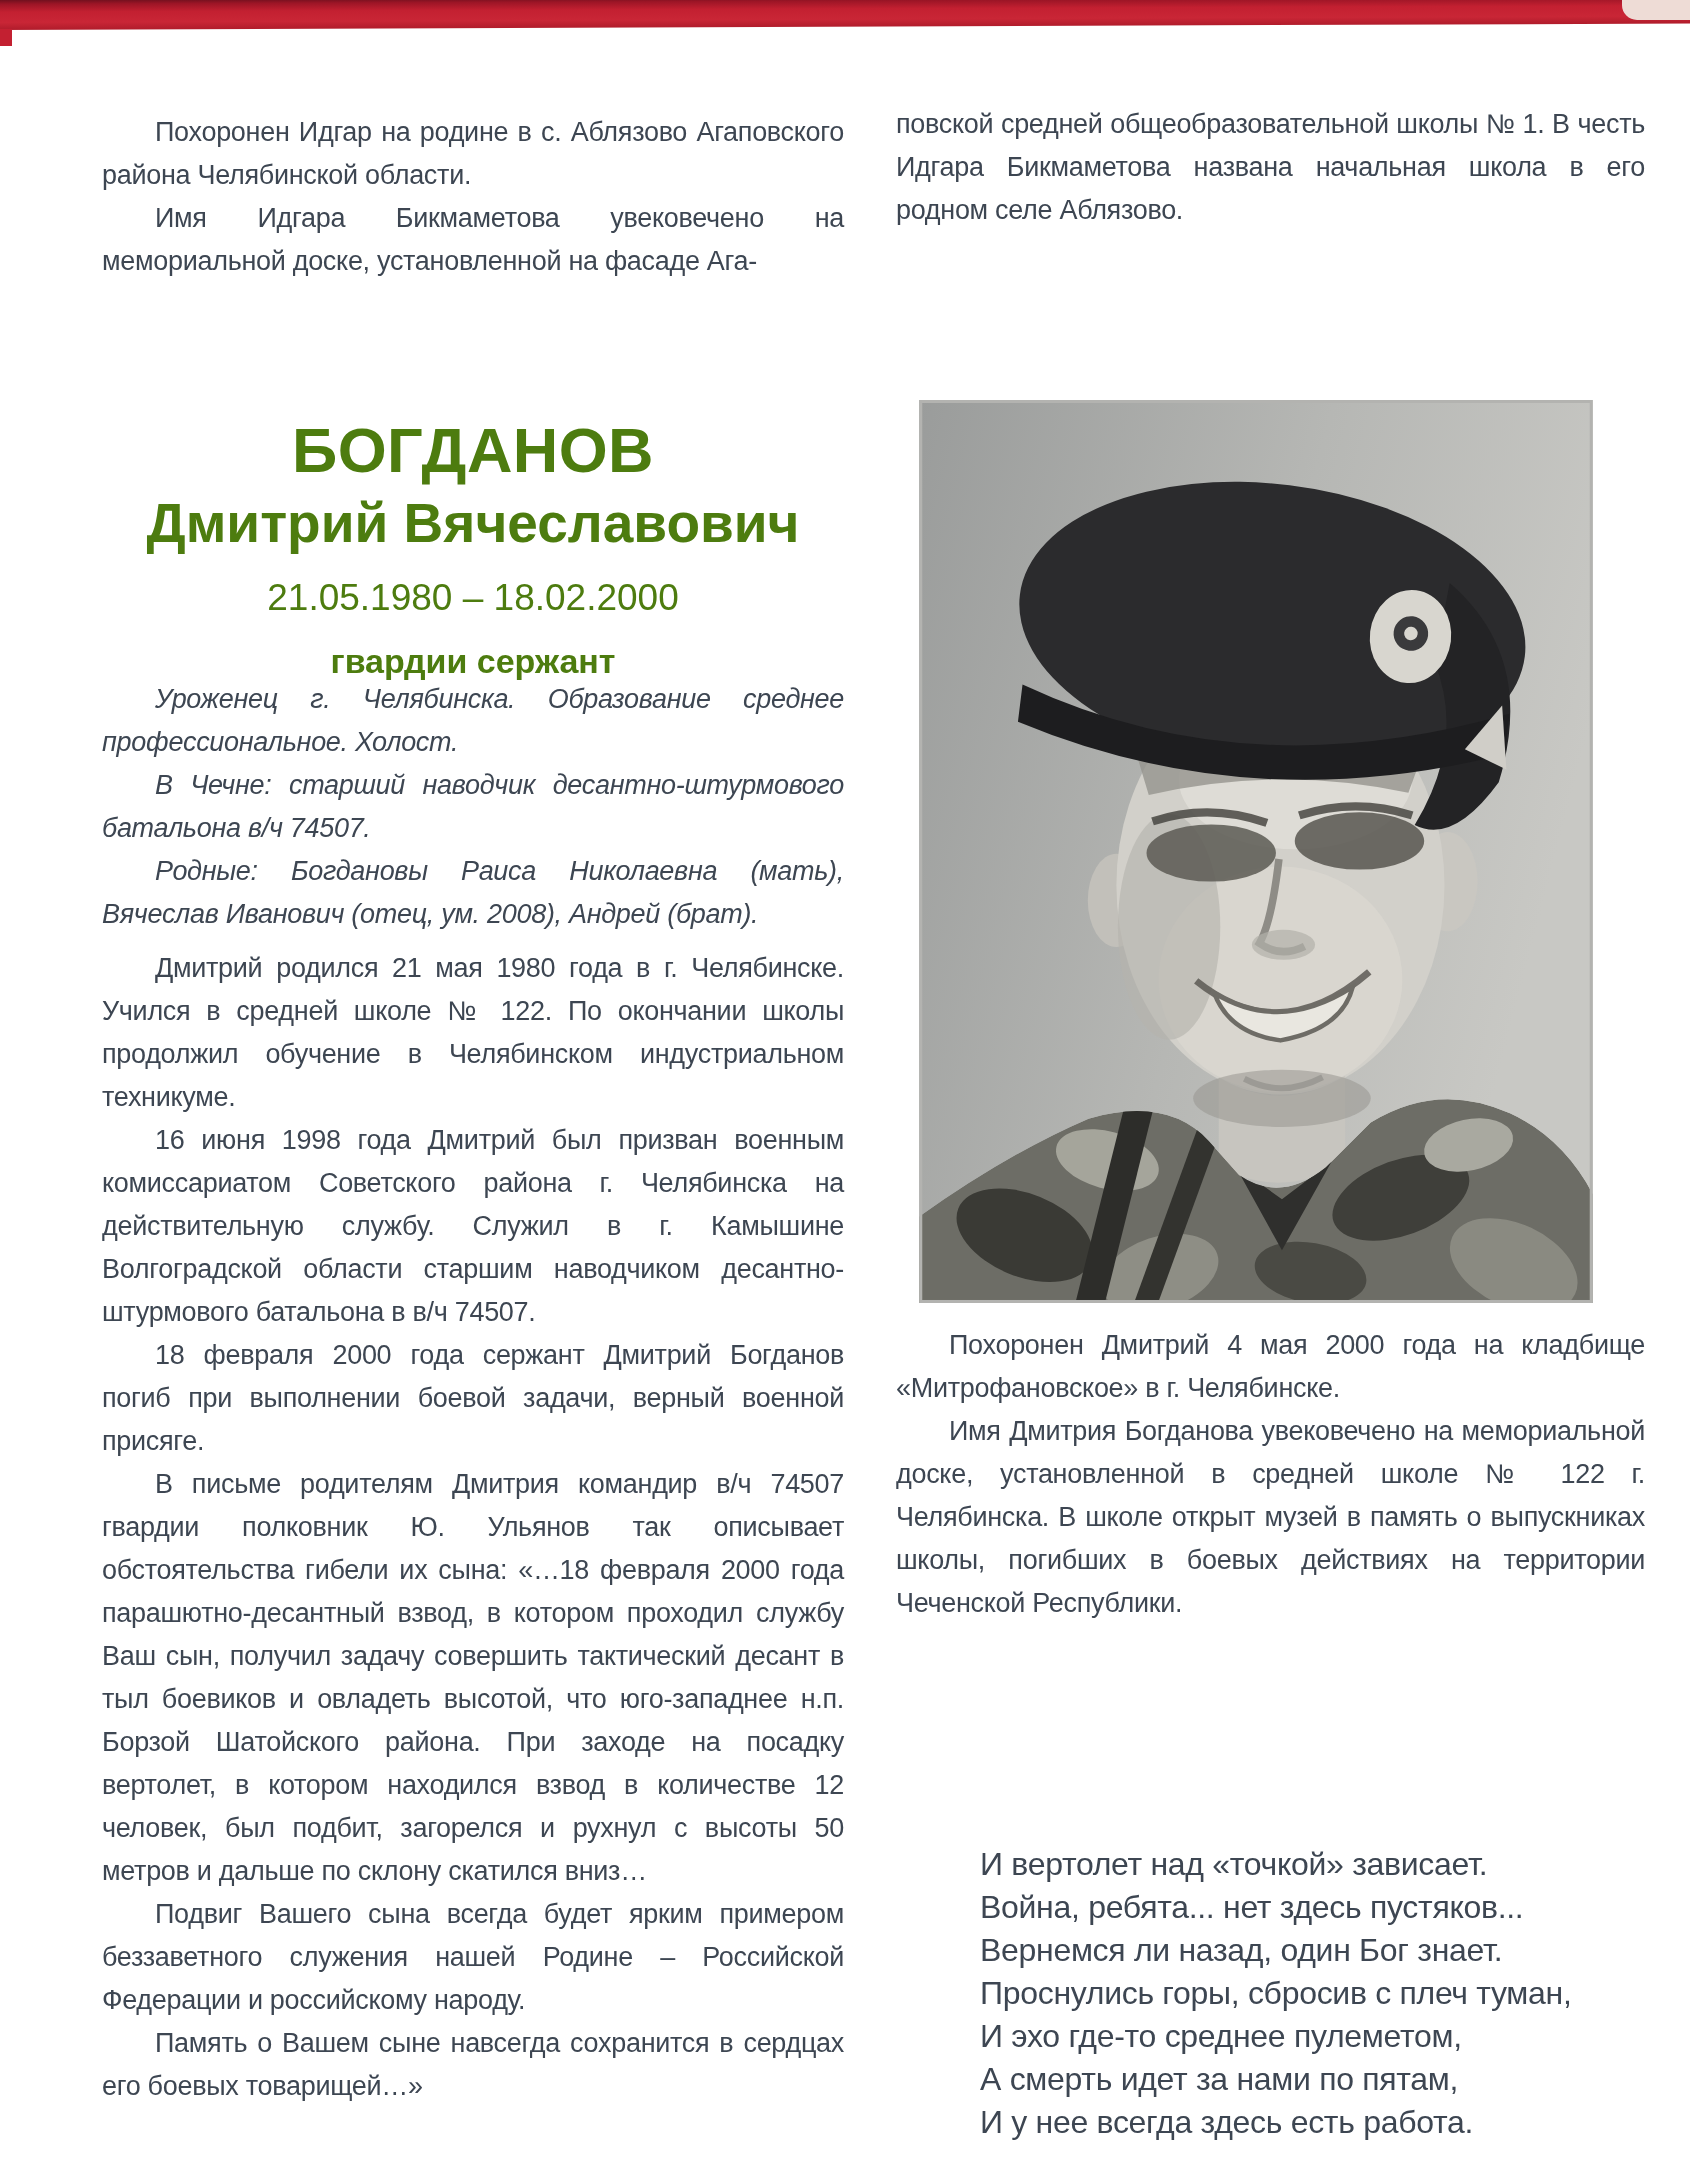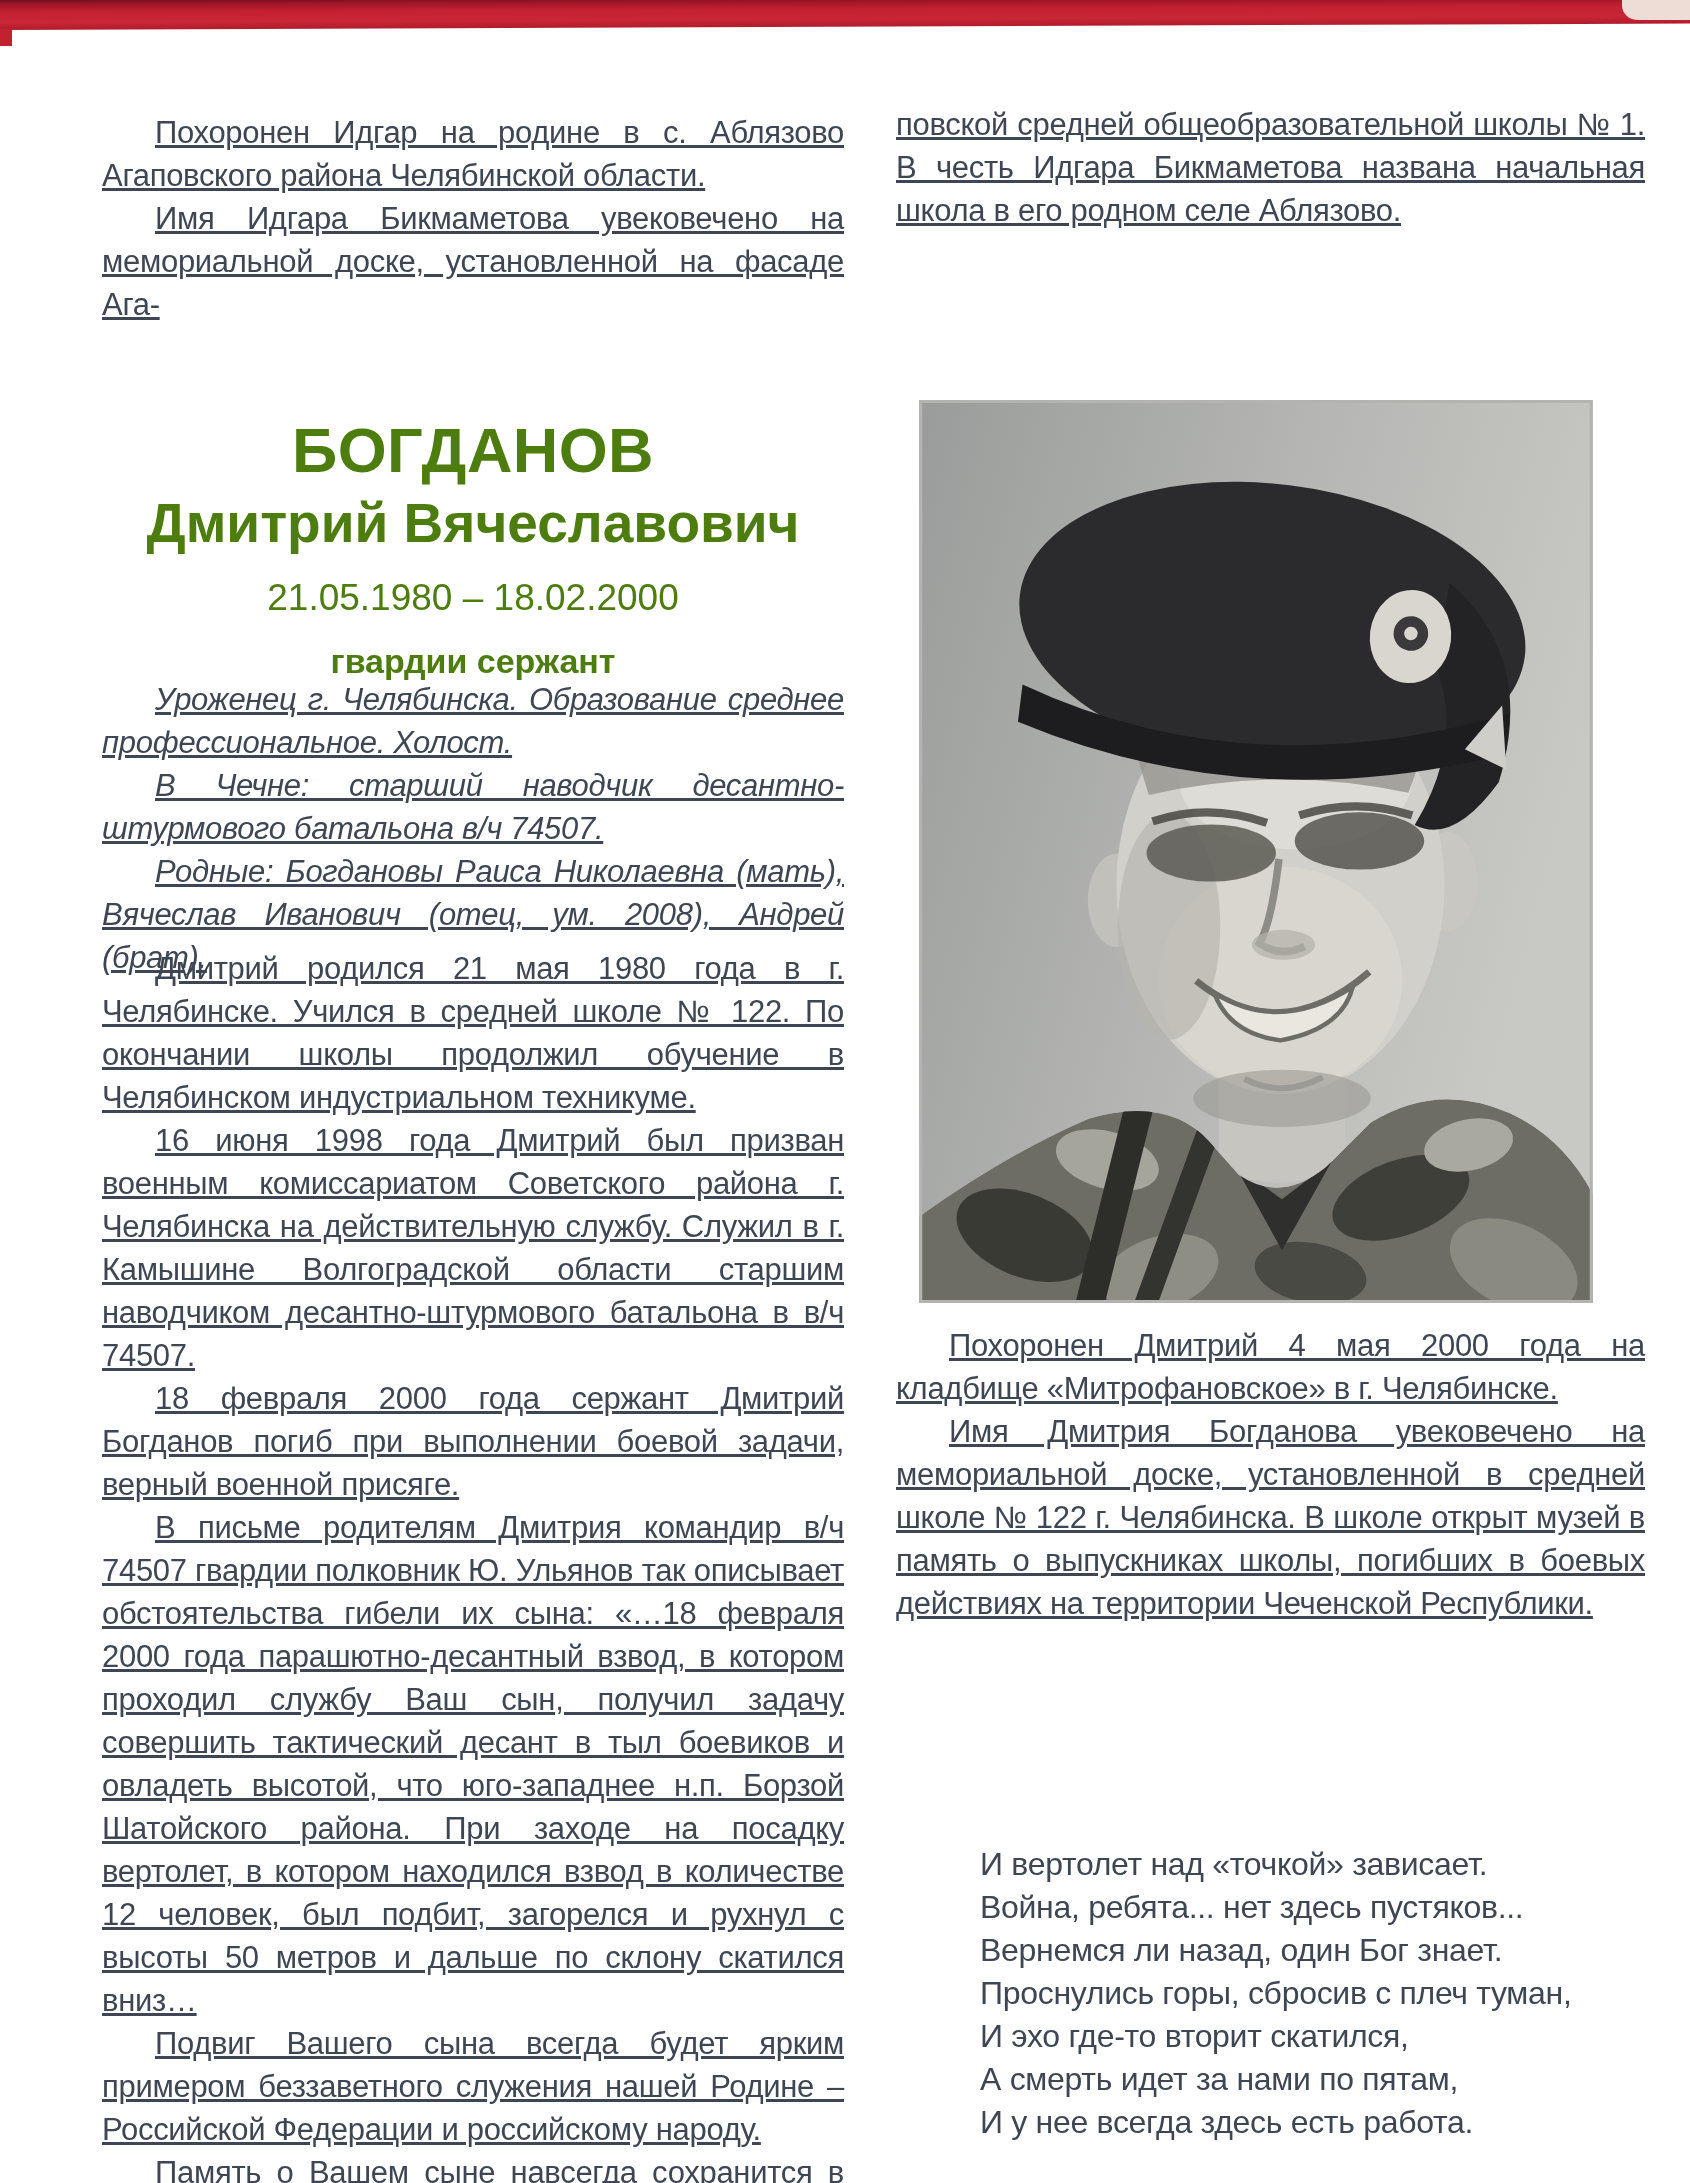--- a/index.html
+++ b/index.html
@@ -13,21 +13,21 @@
   }
   
   .red-band {
     position:absolute; top:0; left:0; width:1701px; height:30px;
     background:linear-gradient(180deg,#70101e 0%, #9c1526 14%, #c32031 40%, #c92636 75%, #b01c2b 100%);
     transform:skewY(-0.22deg); transform-origin:left top;
   }
   .red-tab { position:absolute; top:29px; left:0; width:12px; height:16.6px; background:#c32031; }
   .corner-spot { position:absolute; top:0; right:0; width:69px; height:19.6px; background:#eedcd6; border-bottom-left-radius:15px; }
 
-  .p { margin:0; font-size:31px; line-height:43px; letter-spacing:-0.3px; text-align:justify;text-decoration:underline; }
+  .p { margin:0; font-size:27px; line-height:43px; letter-spacing:-0.3px; text-align:justify; }
   .indent { text-indent:53px; }
   .blk { position:absolute; }
 
   #top-left  { left:102px;  top:111px;  width:742px; }
   #top-right { left:896px; top:103px;  width:749px; }
 
   #heading { left:102px; top:416px; width:742px; text-align:center; color:#4d7c0f; }
   .surname { font-size:63px; line-height:68px; font-weight:bold; letter-spacing:0.4px; }
   .fullname { font-size:55px; line-height:60px; font-weight:bold; margin-top:9px; }
   .dates { font-size:37px; line-height:41px; font-weight:normal; margin-top:24px; }
@@ -157,19 +157,19 @@
   <section class="blk" id="right-body">
     <p class="p indent">Похоронен Дмитрий 4 мая 2000 года на кладбище «Митрофановское» в г. Челябинске.</p>
     <p class="p indent">Имя Дмитрия Богданова увековечено на мемориальной доске, установленной в средней школе № 122 г. Челябинска. В школе открыт музей в память о выпускниках школы, погибших в боевых действиях на территории Чеченской Республики.</p>
   </section>
 
   <section class="blk" id="poem">
     <div class="poem-line">И вертолет над «точкой» зависает.</div>
     <div class="poem-line">Война, ребята... нет здесь пустяков...</div>
     <div class="poem-line">Вернемся ли назад, один Бог знает.</div>
     <div class="poem-line">Проснулись горы, сбросив с плеч туман,</div>
-    <div class="poem-line">И эхо где-то вторит скатился,</div>
+    <div class="poem-line">И эхо где-то среднее пулеметом,</div>
     <div class="poem-line">А смерть идет за нами по пятам,</div>
     <div class="poem-line">И у нее всегда здесь есть работа.</div>
   </section>
 
 </div>
 
 
 </body></html>

